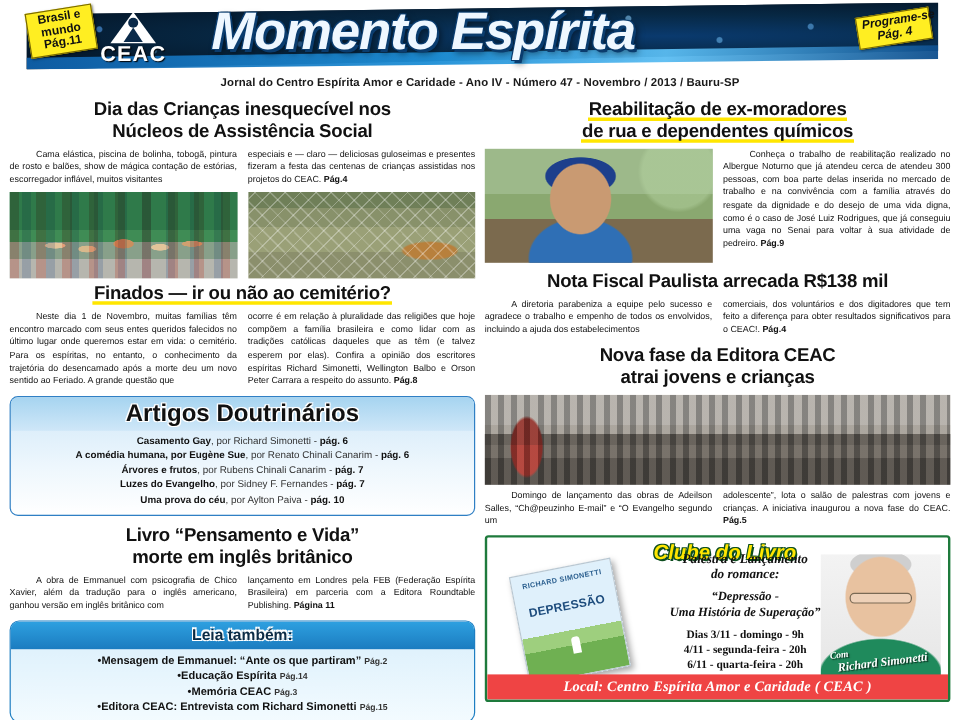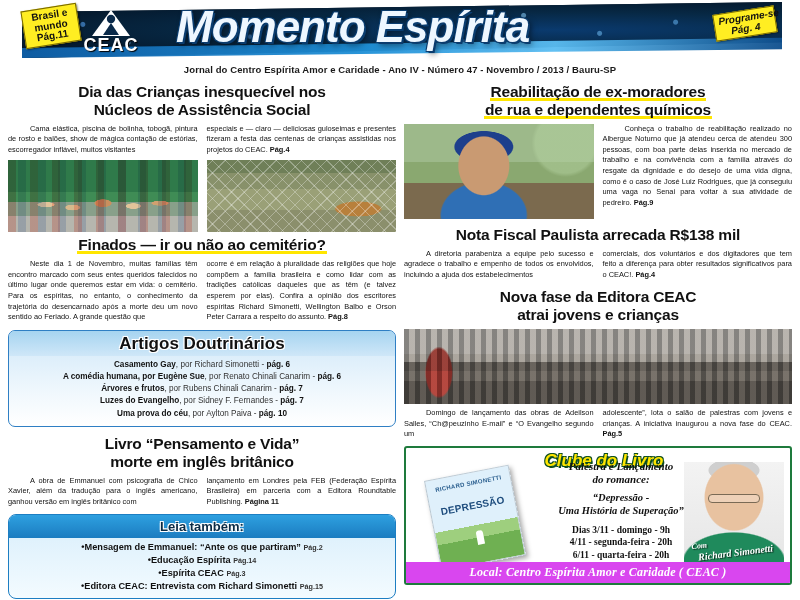--- a/index.html
+++ b/index.html
@@ -194,21 +194,21 @@
   
   .box {
     border: 1px solid #2f7fc4;
     border-radius: 7px;
     margin-top: 7px;
     overflow: hidden;
     background: linear-gradient(#cfe7f8, #eef7fd 60%, #ffffff);
   }
   .box-title {
     text-align: center;
-    font-size: 17px;
+    font-size: 20px;
     font-weight: bold;
     color: #111;
     padding: 3px 0 2px 0;
     background: linear-gradient(#a6d4f0, #cfe7f8);
   }
   .box-title.white-stroke {
     color: #111;
     text-shadow: 1px 1px 0 #fff, -1px -1px 0 #fff, 1px -1px 0 #fff, -1px 1px 0 #fff;
   }
   .box-body { padding: 3px 6px 6px 6px; text-align: center; }
@@ -317,21 +317,21 @@
     font-style: italic; font-weight: bold;
     font-size: 10px; color: #fff;
     text-shadow: 1px 1px 1px rgba(0,0,0,.7);
     transform: rotate(-7deg);
     text-align:center; line-height:1.1;
   }
   .clube-person .sig .com { font-size: 8px; display:block; text-align:left; margin-left:6px;}
   .clube-footer {
     position: absolute; left:0; right:0; bottom:0;
     height: 21px;
-    background: #d946ef;
+    background: #ef4444;
     color: #fff;
     font-family: "Liberation Serif", serif;
     font-style: italic; font-weight: bold;
     font-size: 12px;
     display: flex; align-items: center; justify-content: center;
     letter-spacing: .2px;
   }
 </style>
 </head>
 <body>
@@ -412,21 +412,21 @@
         <p style="text-align:justify"><span>lançamento em Londres pela FEB (Federação Espírita Brasileira) em parceria com a Editora Roundtable Publishing.</span> <b>Página 11</b></p>
       </div>
 
       <div class="leia">
         <div class="leia-head">
           <span>Leia também:</span>
         </div>
         <div class="leia-body">
           <div class="leia-item"><span class="dot">•</span><span>Mensagem de Emmanuel: “Ante os que partiram”</span> <span class="pg">Pág.2</span></div>
           <div class="leia-item"><span class="dot">•</span><span>Educação Espírita</span> <span class="pg">Pág.14</span></div>
-          <div class="leia-item"><span class="dot">•</span><span>Espírita CEAC</span> <span class="pg">Pág.3</span></div>
+          <div class="leia-item"><span class="dot">•</span><span>Memória CEAC</span> <span class="pg">Pág.3</span></div>
           <div class="leia-item"><span class="dot">•</span><span>Editora CEAC: Entrevista com Richard Simonetti</span> <span class="pg">Pág.15</span></div>
 
         </div>
       </div>
     </div>
 
     <div class="col">
 
       <h2 class="hl underline-yellow">
         <span class="ln">Reabilitação de ex-moradores</span><br>

